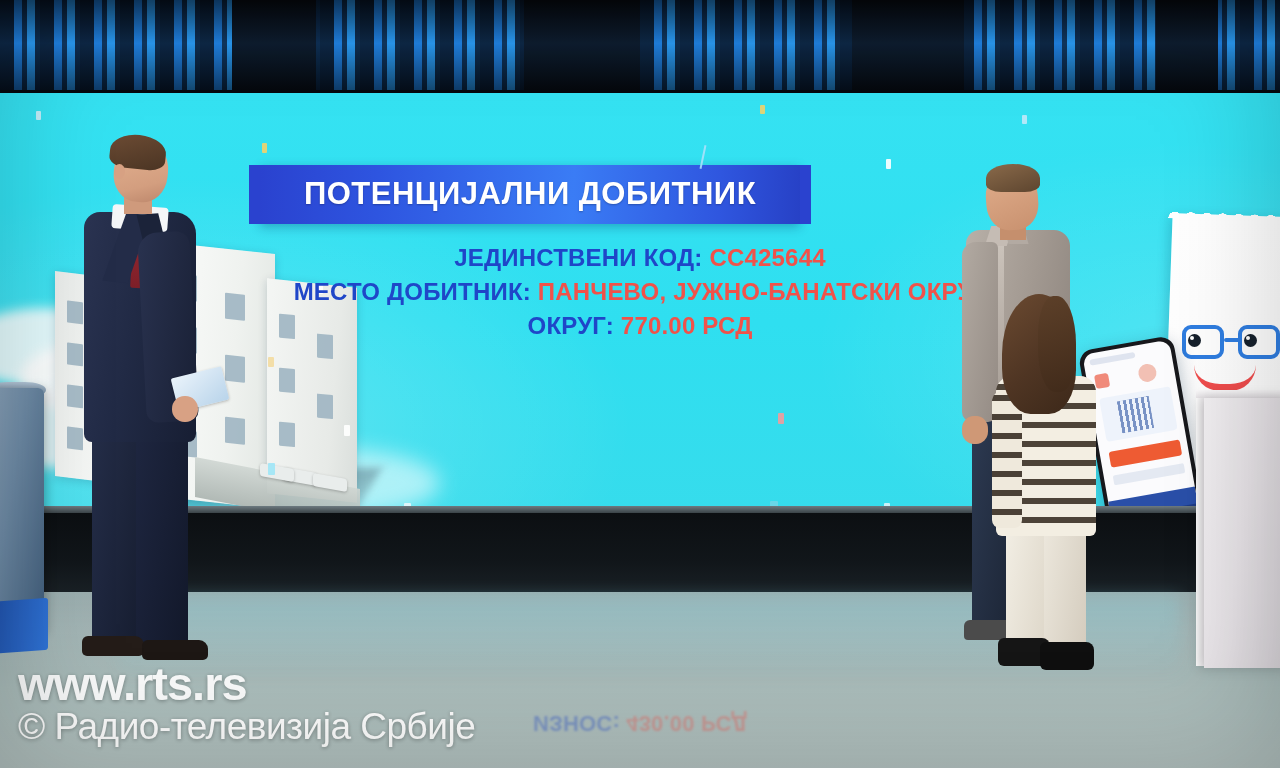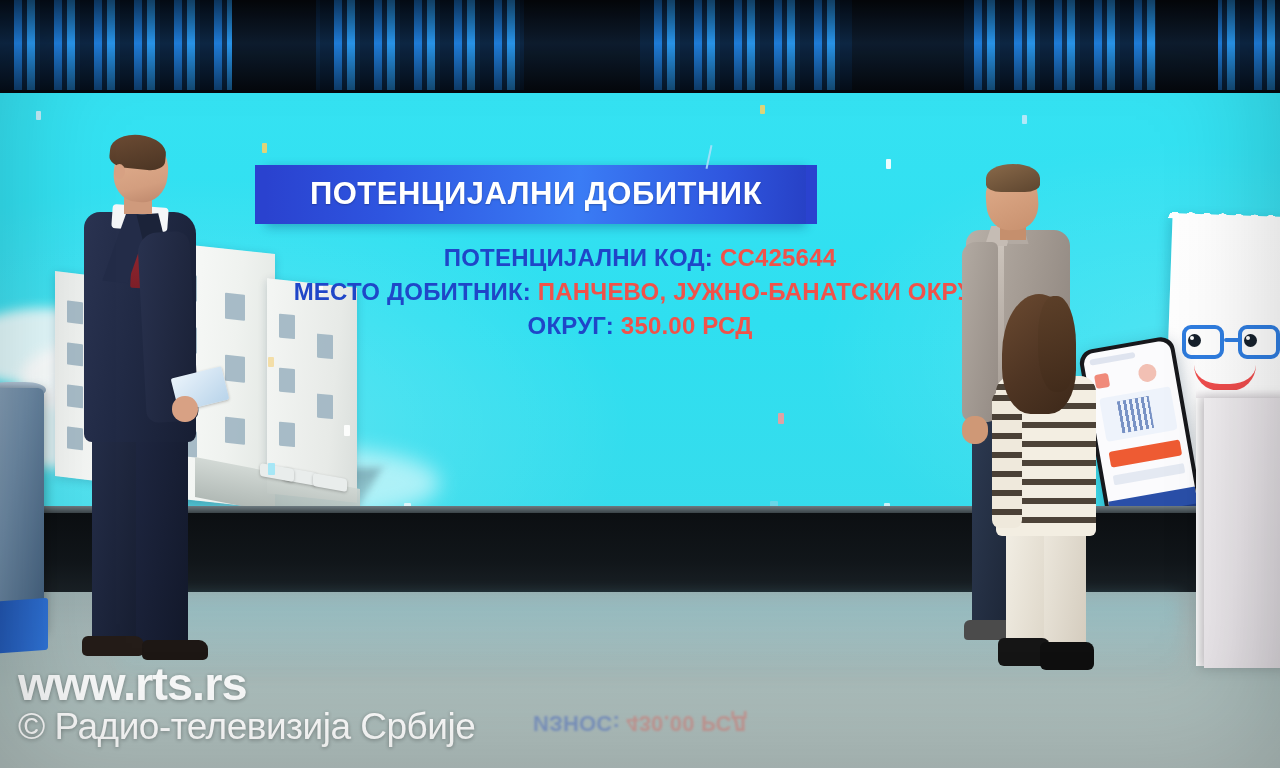--- a/index.html
+++ b/index.html
@@ -67,21 +67,21 @@
                transform:skewX(-30deg); filter:blur(4px); }
   .roadstrip { position:absolute; left:150px; top:255px; width:165px; height:40px;
                background:linear-gradient(180deg,#cfd6d2,#aab3af); transform:skewY(11deg); opacity:.9;}
   .car { position:absolute; width:34px; height:13px; background:#e9edec; border-radius:3px;
          box-shadow:0 1px 3px rgba(0,0,0,.25); }
 
   
   .speck { position:absolute; border-radius:1px; opacity:.9; }
 
   
-  .banner-row { position:absolute; left:10px; top:72px; width:1052px; text-align:center; }
+  .banner-row { position:absolute; left:4px; top:72px; width:1052px; text-align:center; }
   .banner {
     position:relative; display:inline-block;
     padding:12px 44px 13px 44px;
     background:linear-gradient(92deg,#2a42cf 0%, #2e55e0 22%, #3a7cf5 58%, #2f56df 85%, #2741c6 100%);
     box-shadow:0 3px 10px rgba(0,30,90,.30);
   }
   .banner::before, .banner::after {
     content:""; position:absolute; top:0; width:11px; height:100%;
     background-image:
       radial-gradient(circle 6px at 0 7px,  rgba(0,0,0,0) 5.6px, #2a42cf 5.8px),
@@ -405,32 +405,32 @@
     <div class="banner-row">
       <div class="banner">
         <span class="banner-text">ПОТЕНЦИЈАЛНИ ДОБИТНИК</span>
       </div>
       <div class="pointer"></div>
     </div>
 
     <div class="info">
 
       <div class="info-line">
-        <span class="lbl">ПОТЕНЦИЈАЛНИ КОД:</span>
+        <span class="lbl">ЈЕДИНСТВЕНИ КОД:</span>
         <span class="val">CC425644</span>
       </div>
 
       <div class="info-line">
         <span class="lbl">МЕСТО ДОБИТНИК:</span>
         <span class="val">ПАНЧЕВО, ЈУЖНО-БАНАТСКИ ОКРУГ</span>
       </div>
 
       <div class="info-line">
         <span class="lbl">ОКРУГ:</span>
-        <span class="val">350.00 РСД</span>
+        <span class="val">770.00 РСД</span>
       </div>
     </div>
 
   </div>
 
   <div class="bezel"></div>
   <div class="dark-band"></div>
 
   <div class="floor"></div>
   <div class="floor-reflect-screen"></div>

